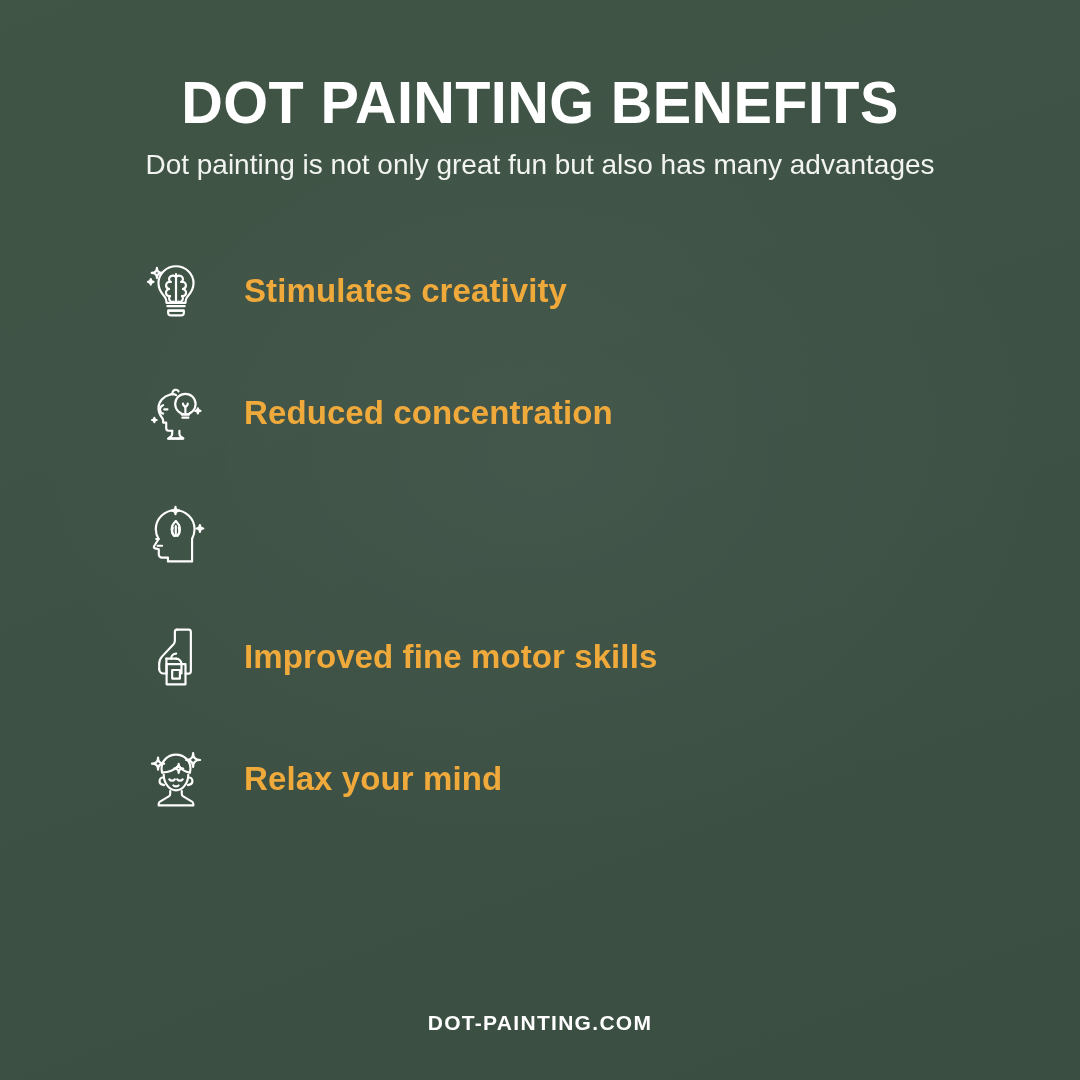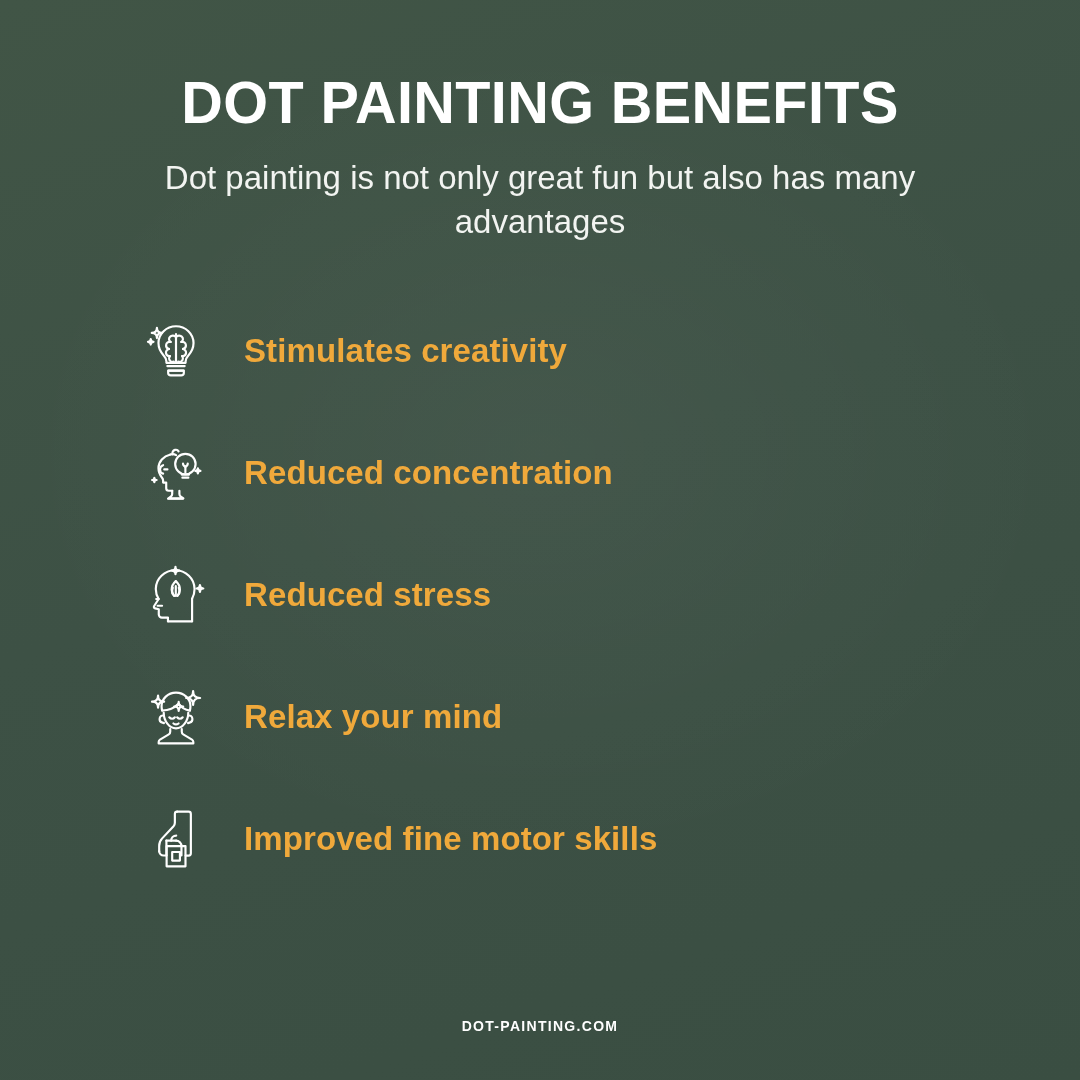--- a/index.html
+++ b/index.html
@@ -38,24 +38,24 @@
     line-height: 1.04;
     font-weight: 700;
     letter-spacing: 0.4px;
     margin: 0;
     padding: 0 60px;
     font-stretch: condensed;
     transform: scaleX(0.96);
   }
   .subtitle {
     color: #f2f4f1;
-    font-size: 33px;
+    font-size: 28px;
     line-height: 1.33;
     font-weight: 400;
-    margin: 22px auto 0;
+    margin: 12px auto 0;
     max-width: 790px;
     padding: 0 40px;
   }
 
   
   .benefits {
     margin: 46px 4px 0 0;
     padding: 0 0 0 138px;
     list-style: none;
     display: flex;
@@ -89,21 +89,21 @@
   }
 
   
   .footer {
     margin-top: auto;
     text-align: center;
     padding-bottom: 45px;
   }
   .footer-text {
     color: #ffffff;
-    font-size: 14px;
+    font-size: 21px;
     font-weight: 700;
     letter-spacing: 1.3px;
   }
 </style>
 </head>
 <body>
 
 <div class="poster">
 
   <div class="header">
@@ -171,21 +171,37 @@
           <path d="M31.8 18.6c-2.6 2.3-4 5.2-4 8.2 0 2.4.9 4.5 2.4 6"></path>
           <path d="M31.8 18.6c2.6 2.3 4 5.2 4 8.2 0 2.4-.9 4.5-2.4 6"></path>
           <path d="M30.2 32.8c-1.8-2.2-2.3-5.1-1.3-7.7"></path>
           <path d="M33.4 32.8c1.8-2.2 2.3-5.1 1.3-7.7"></path>
           <path d="M31.8 32.9v-9.6"></path>
           <path d="M31.8 12c0 2.5-1.2 3.7-3.7 3.7 2.5 0 3.7 1.2 3.7 3.7 0-2.5 1.2-3.7 3.7-3.7-2.5 0-3.7-1.2-3.7-3.7Z" opacity="0"></path>
           <path d="M31.5 4.7c0 2.4-1.2 3.6-3.6 3.6 2.4 0 3.6 1.2 3.6 3.6 0-2.4 1.2-3.6 3.6-3.6-2.4 0-3.6-1.2-3.6-3.6Z"></path>
           <path d="M55.2 22.4c0 2.2-1.1 3.3-3.3 3.3 2.2 0 3.3 1.1 3.3 3.3 0-2.2 1.1-3.3 3.3-3.3-2.2 0-3.3-1.1-3.3-3.3Z"></path>
         </svg>
       </span>
-      <span class="benefit-label">Reduced stress</span>
+    </li>
+
+    <li class="benefit-row">
+      <span class="benefit-icon">
+        <svg viewBox="0 0 64 64" fill="none" stroke="#ffffff" stroke-width="2.1" stroke-linecap="round" stroke-linejoin="round">
+          <path d="M33.1 5.5h11.1c1.2 0 2.2 1 2.2 2.2v38.1c0 1.3-1 2.3-2.2 2.3h-2.9"></path>
+          <path d="M33.1 5.5c-1.2 0-2.2 1-2.2 2.2v8.6c0 1.3-.5 2.5-1.3 3.4l-11 11.7c-1.9 2-2.9 4.6-2.9 7.3v5.4"></path>
+          <path d="M15.7 43.7c0 2.4 1.9 4.3 4.3 4.3h2.7"></path>
+          <path d="M22.7 48V33.6"></path>
+          <path d="M22.7 33.6h9.4"></path>
+          <path d="M32.1 33.6c2.9 0 5.2 2.4 5.2 5.3V48"></path>
+          <path d="M22.9 58.5h18.3V38.9H22.9v19.6Z"></path>
+          <path d="M28.3 52.9h7.5v-8.3h-7.5v8.3Z"></path>
+          <path d="M27.3 33.6a4.9 4.9 0 0 1 4.9-4.9"></path>
+        </svg>
+      </span>
+      <span class="benefit-label">Improved fine motor skills</span>
     </li>
 
     <li class="benefit-row">
       <span class="benefit-icon">
         <svg viewBox="0 0 64 64" fill="none" stroke="#ffffff" stroke-width="2.1" stroke-linecap="round" stroke-linejoin="round">
           <path d="M18.6 25.8c-.4-1.4-.6-2.8-.6-4.2C18 14.2 24.2 8.4 32 8.4c7.8 0 14 5.8 14 13.2 0 1.4-.2 2.8-.6 4.2"></path>
           <path d="M18.7 25.7c6.4-.2 11.8-2.6 15.7-6.6 2.6 3.6 6.6 6.1 11 6.6"></path>
           <path d="M20.1 27.8c0 8 5.4 15.2 11.9 15.2s11.9-7.2 11.9-15.2"></path>
           <path d="M20.2 30.7c-1.8-.6-3.6.5-4 2.4-.4 2 .8 3.9 2.7 4.4l1.5.4"></path>
           <path d="M43.8 30.7c1.8-.6 3.6.5 4 2.4.4 2-.8 3.9-2.7 4.4l-1.5.4"></path>
@@ -194,36 +210,19 @@
           <path d="M29.5 38.3c1.6 1.2 3.4 1.2 5 0"></path>
           <path d="M26.4 43.6v2.8c0 1-.5 2-1.4 2.5l-8.5 5c-.8.5-1.3 1.4-1.3 2.3v1.4h33.6v-1.4c0-.9-.5-1.8-1.3-2.3l-8.5-5c-.9-.5-1.4-1.5-1.4-2.5v-2.8"></path>
           <path d="M14.6 11.2c0 4-1.9 5.9-5.9 5.9 4 0 5.9 1.9 5.9 5.9 0-4 1.9-5.9 5.9-5.9-4 0-5.9-1.9-5.9-5.9Z"></path>
           <path d="M48.6 6.8c0 4.6-2.2 6.8-6.8 6.8 4.6 0 6.8 2.2 6.8 6.8 0-4.6 2.2-6.8 6.8-6.8-4.6 0-6.8-2.2-6.8-6.8Z"></path>
           <path d="M34.6 17.4c0 3-1.4 4.4-4.4 4.4 3 0 4.4 1.4 4.4 4.4 0-3 1.4-4.4 4.4-4.4-3 0-4.4-1.4-4.4-4.4Z"></path>
         </svg>
       </span>
       <span class="benefit-label">Relax your mind</span>
     </li>
 
-    <li class="benefit-row">
-      <span class="benefit-icon">
-        <svg viewBox="0 0 64 64" fill="none" stroke="#ffffff" stroke-width="2.1" stroke-linecap="round" stroke-linejoin="round">
-          <path d="M33.1 5.5h11.1c1.2 0 2.2 1 2.2 2.2v38.1c0 1.3-1 2.3-2.2 2.3h-2.9"></path>
-          <path d="M33.1 5.5c-1.2 0-2.2 1-2.2 2.2v8.6c0 1.3-.5 2.5-1.3 3.4l-11 11.7c-1.9 2-2.9 4.6-2.9 7.3v5.4"></path>
-          <path d="M15.7 43.7c0 2.4 1.9 4.3 4.3 4.3h2.7"></path>
-          <path d="M22.7 48V33.6"></path>
-          <path d="M22.7 33.6h9.4"></path>
-          <path d="M32.1 33.6c2.9 0 5.2 2.4 5.2 5.3V48"></path>
-          <path d="M22.9 58.5h18.3V38.9H22.9v19.6Z"></path>
-          <path d="M28.3 52.9h7.5v-8.3h-7.5v8.3Z"></path>
-          <path d="M27.3 33.6a4.9 4.9 0 0 1 4.9-4.9"></path>
-        </svg>
-      </span>
-      <span class="benefit-label">Improved fine motor skills</span>
-    </li>
-
   </ul>
 
   <div class="footer">
     <span class="footer-text">DOT-PAINTING.COM</span>
   </div>
 
 </div>
 
 </body></html>

